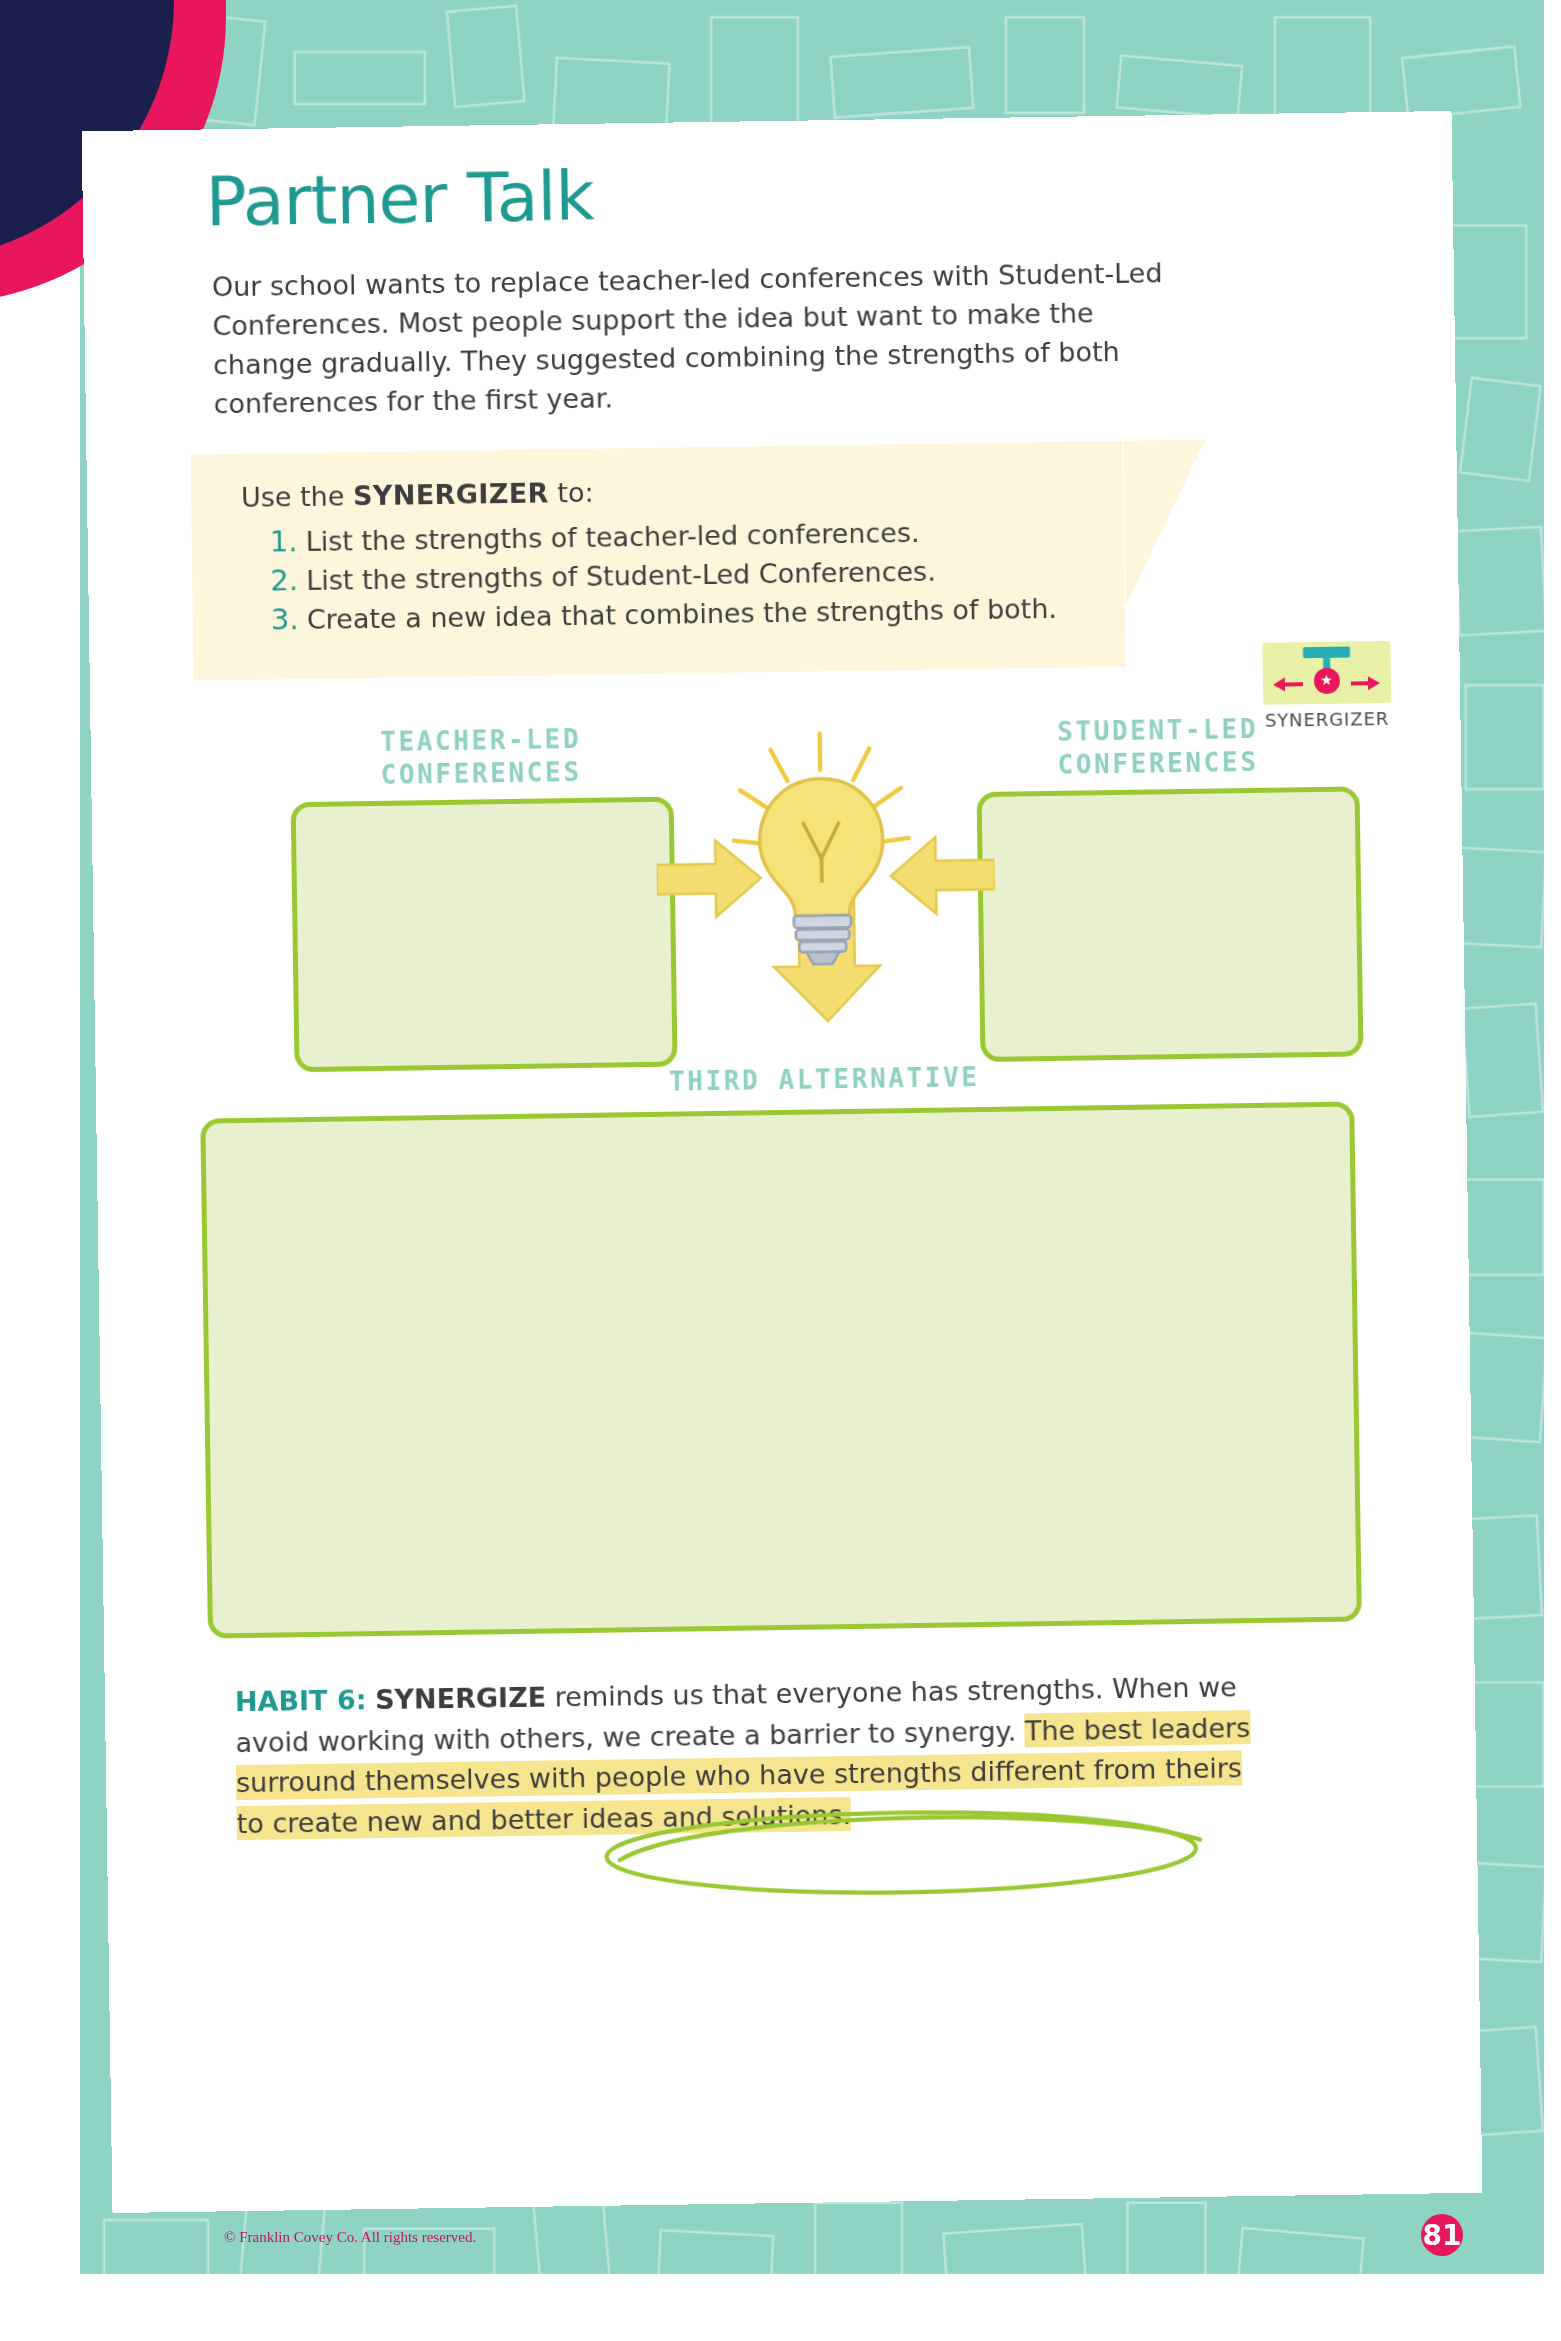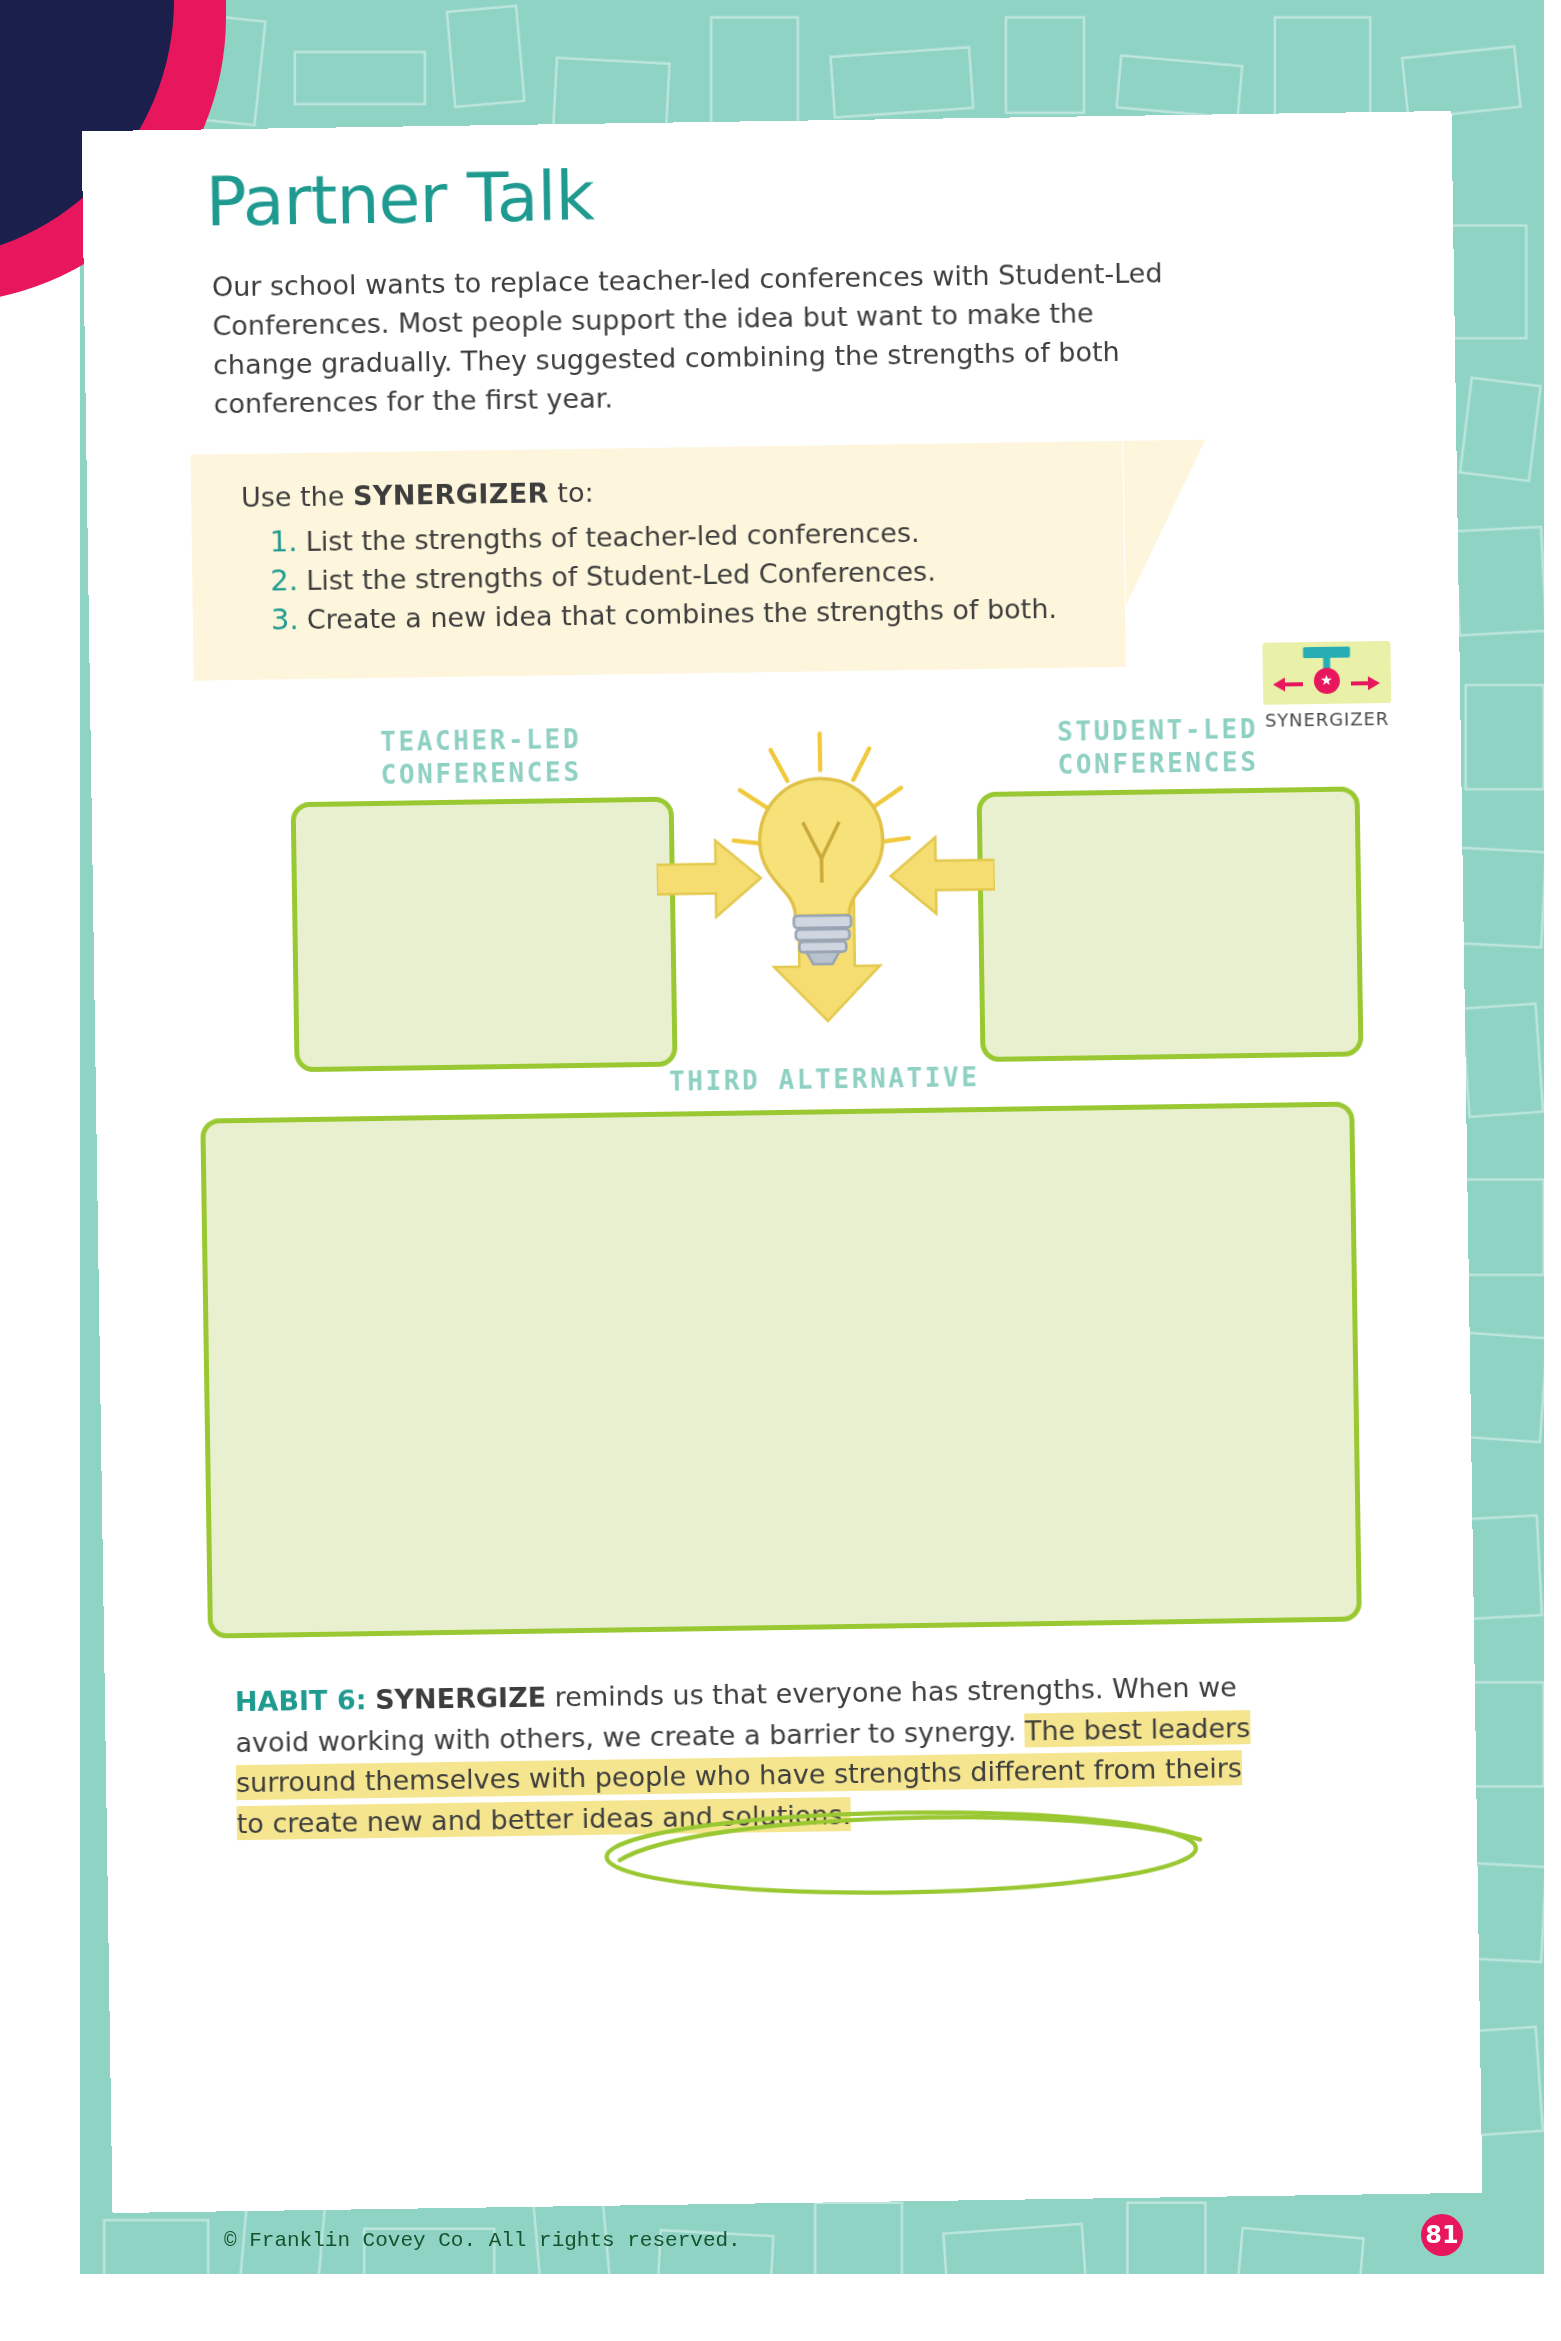--- a/index.html
+++ b/index.html
@@ -332,34 +332,34 @@
     width: 642px;
     height: 104px;
     pointer-events: none;
   }
 
   
   .footer-copy {
     position: absolute;
     left: 224px;
     top: 2229px;
-    font-size: 21px;
-    color: #14532d;
-    font-family: Liberation Mono, monospace;
+    font-size: 15px;
+    color: #be185d;
+    font-family: Liberation Serif, serif;
   }
   .page-badge {
     position: absolute;
     left: 1421px;
     top: 2214px;
     width: 42px;
     height: 42px;
     border-radius: 50%;
     background: #e8175d;
     color: #ffffff;
-    font-size: 24px;
+    font-size: 28px;
     font-weight: bold;
     display: flex;
     align-items: center;
     justify-content: center;
     font-family: "DejaVu Sans", sans-serif;
     text-align: right;
   }
 </style>
 </head>
 <body>

